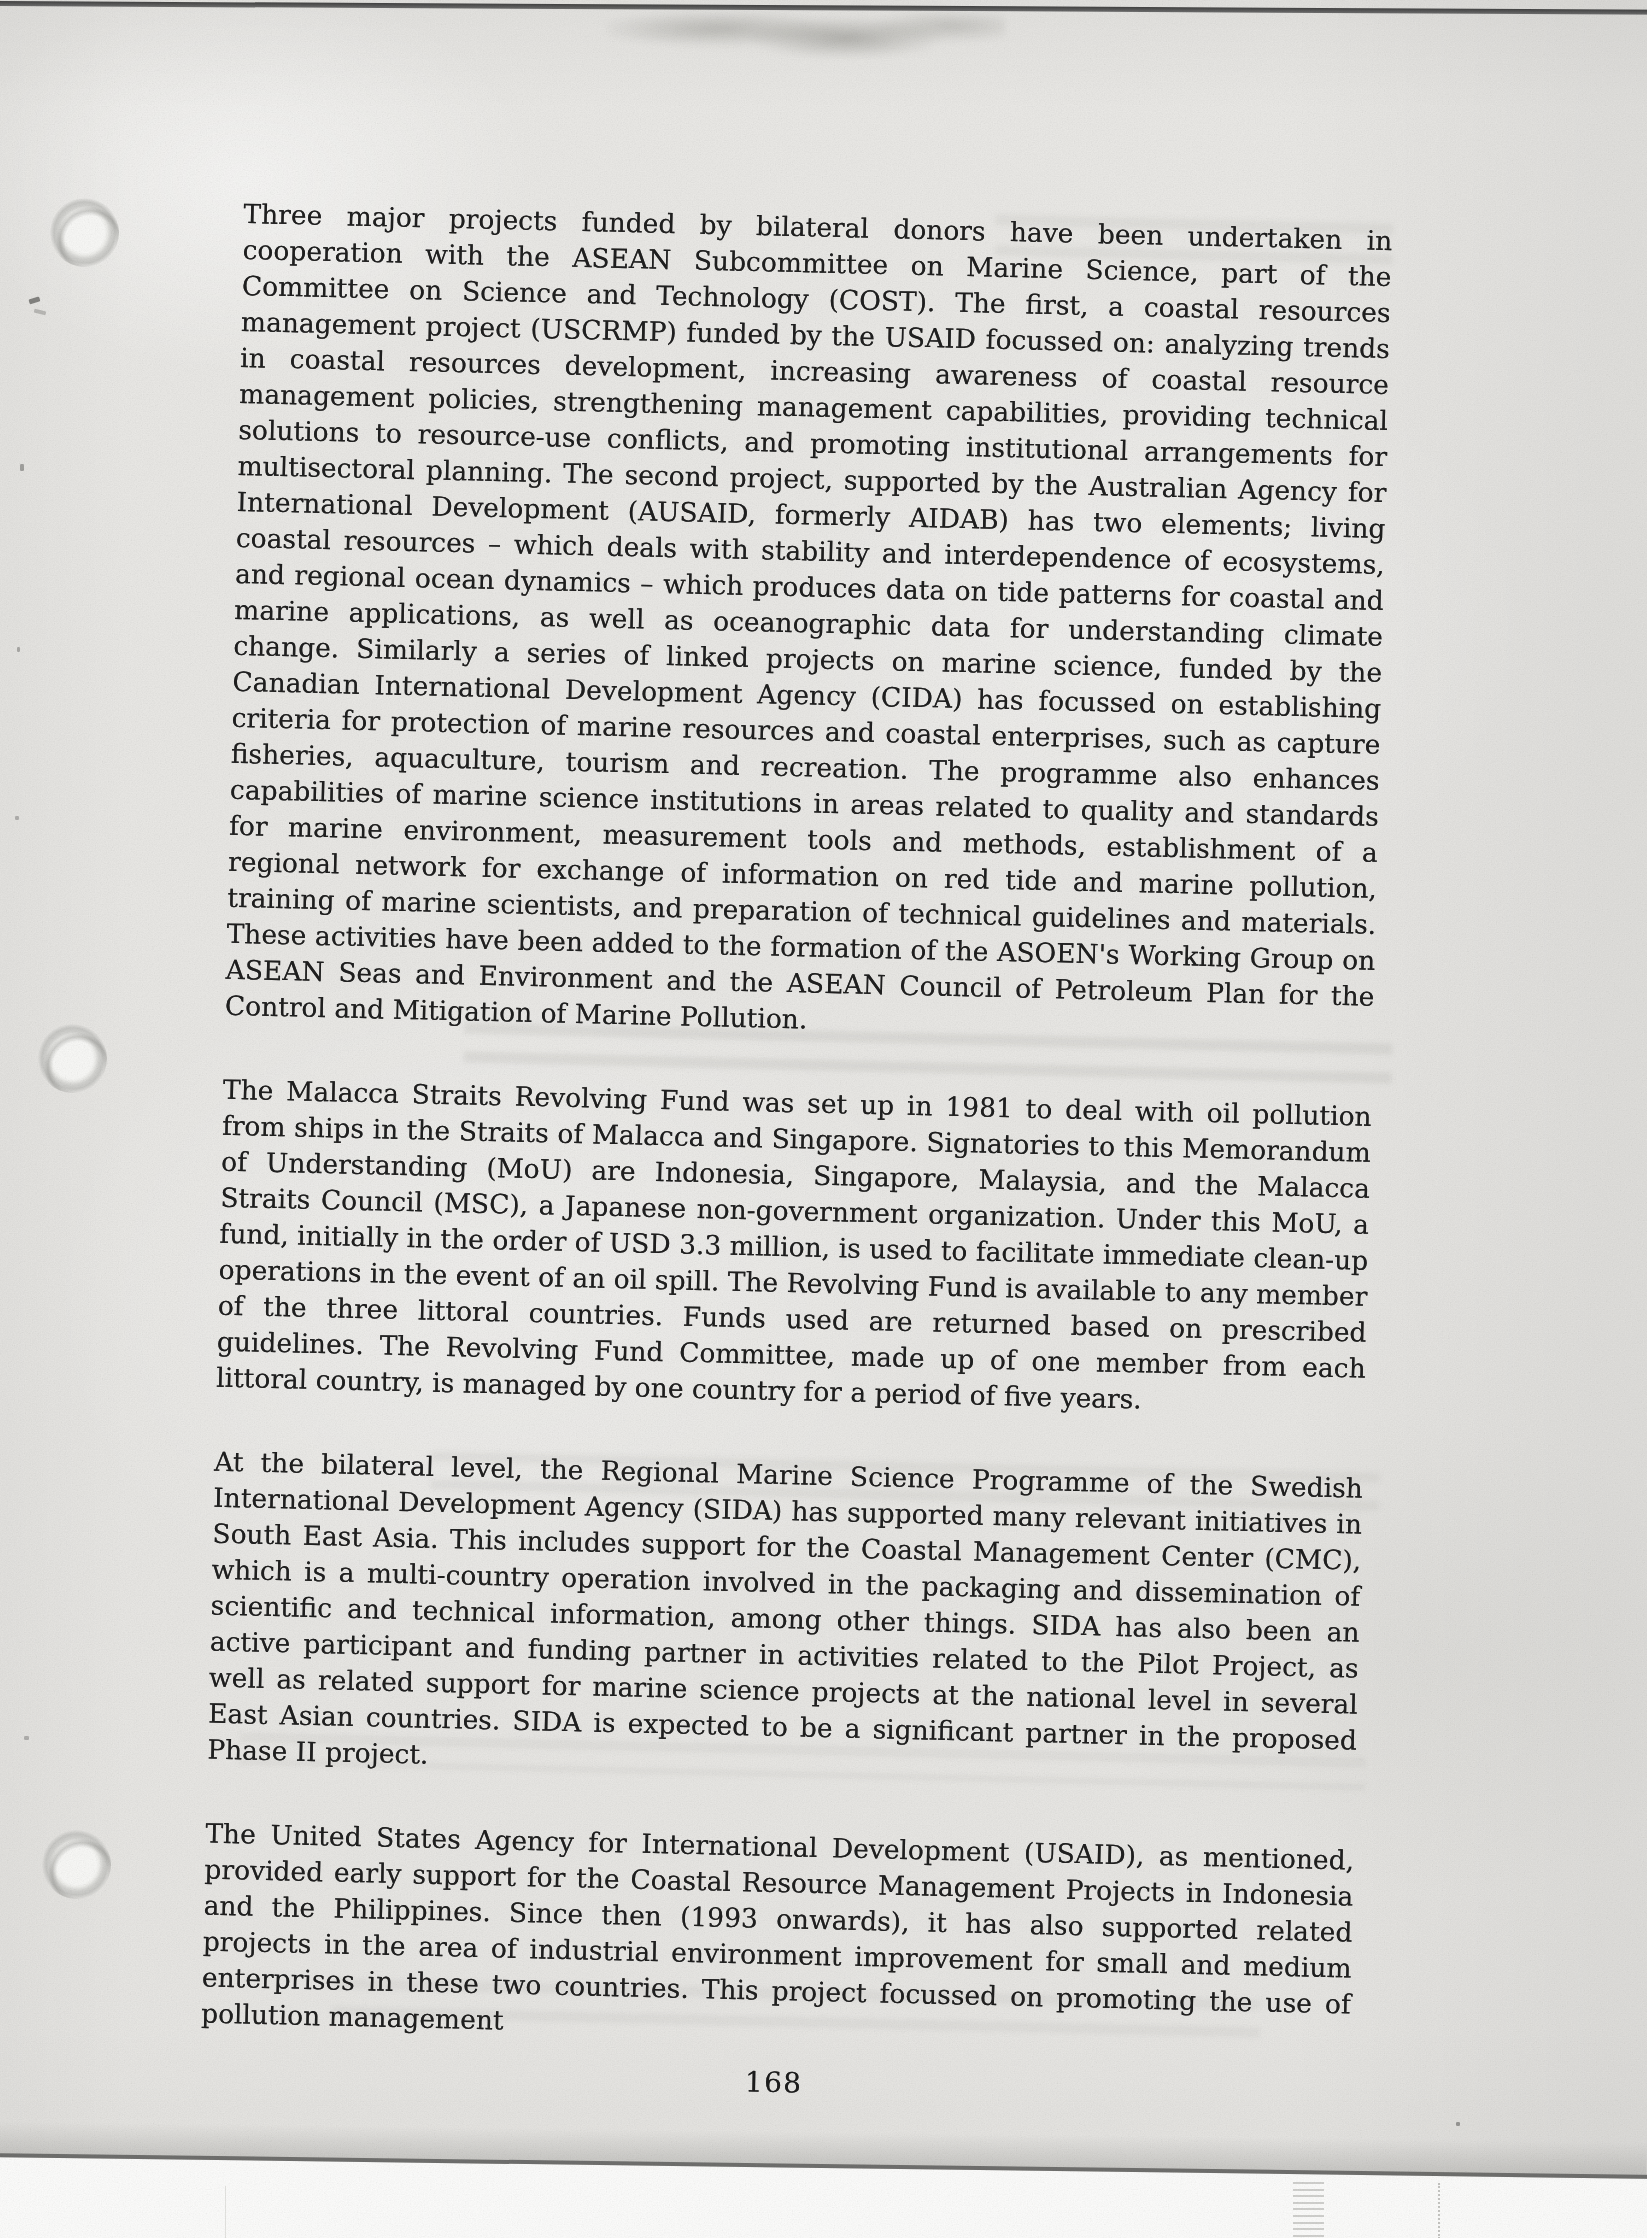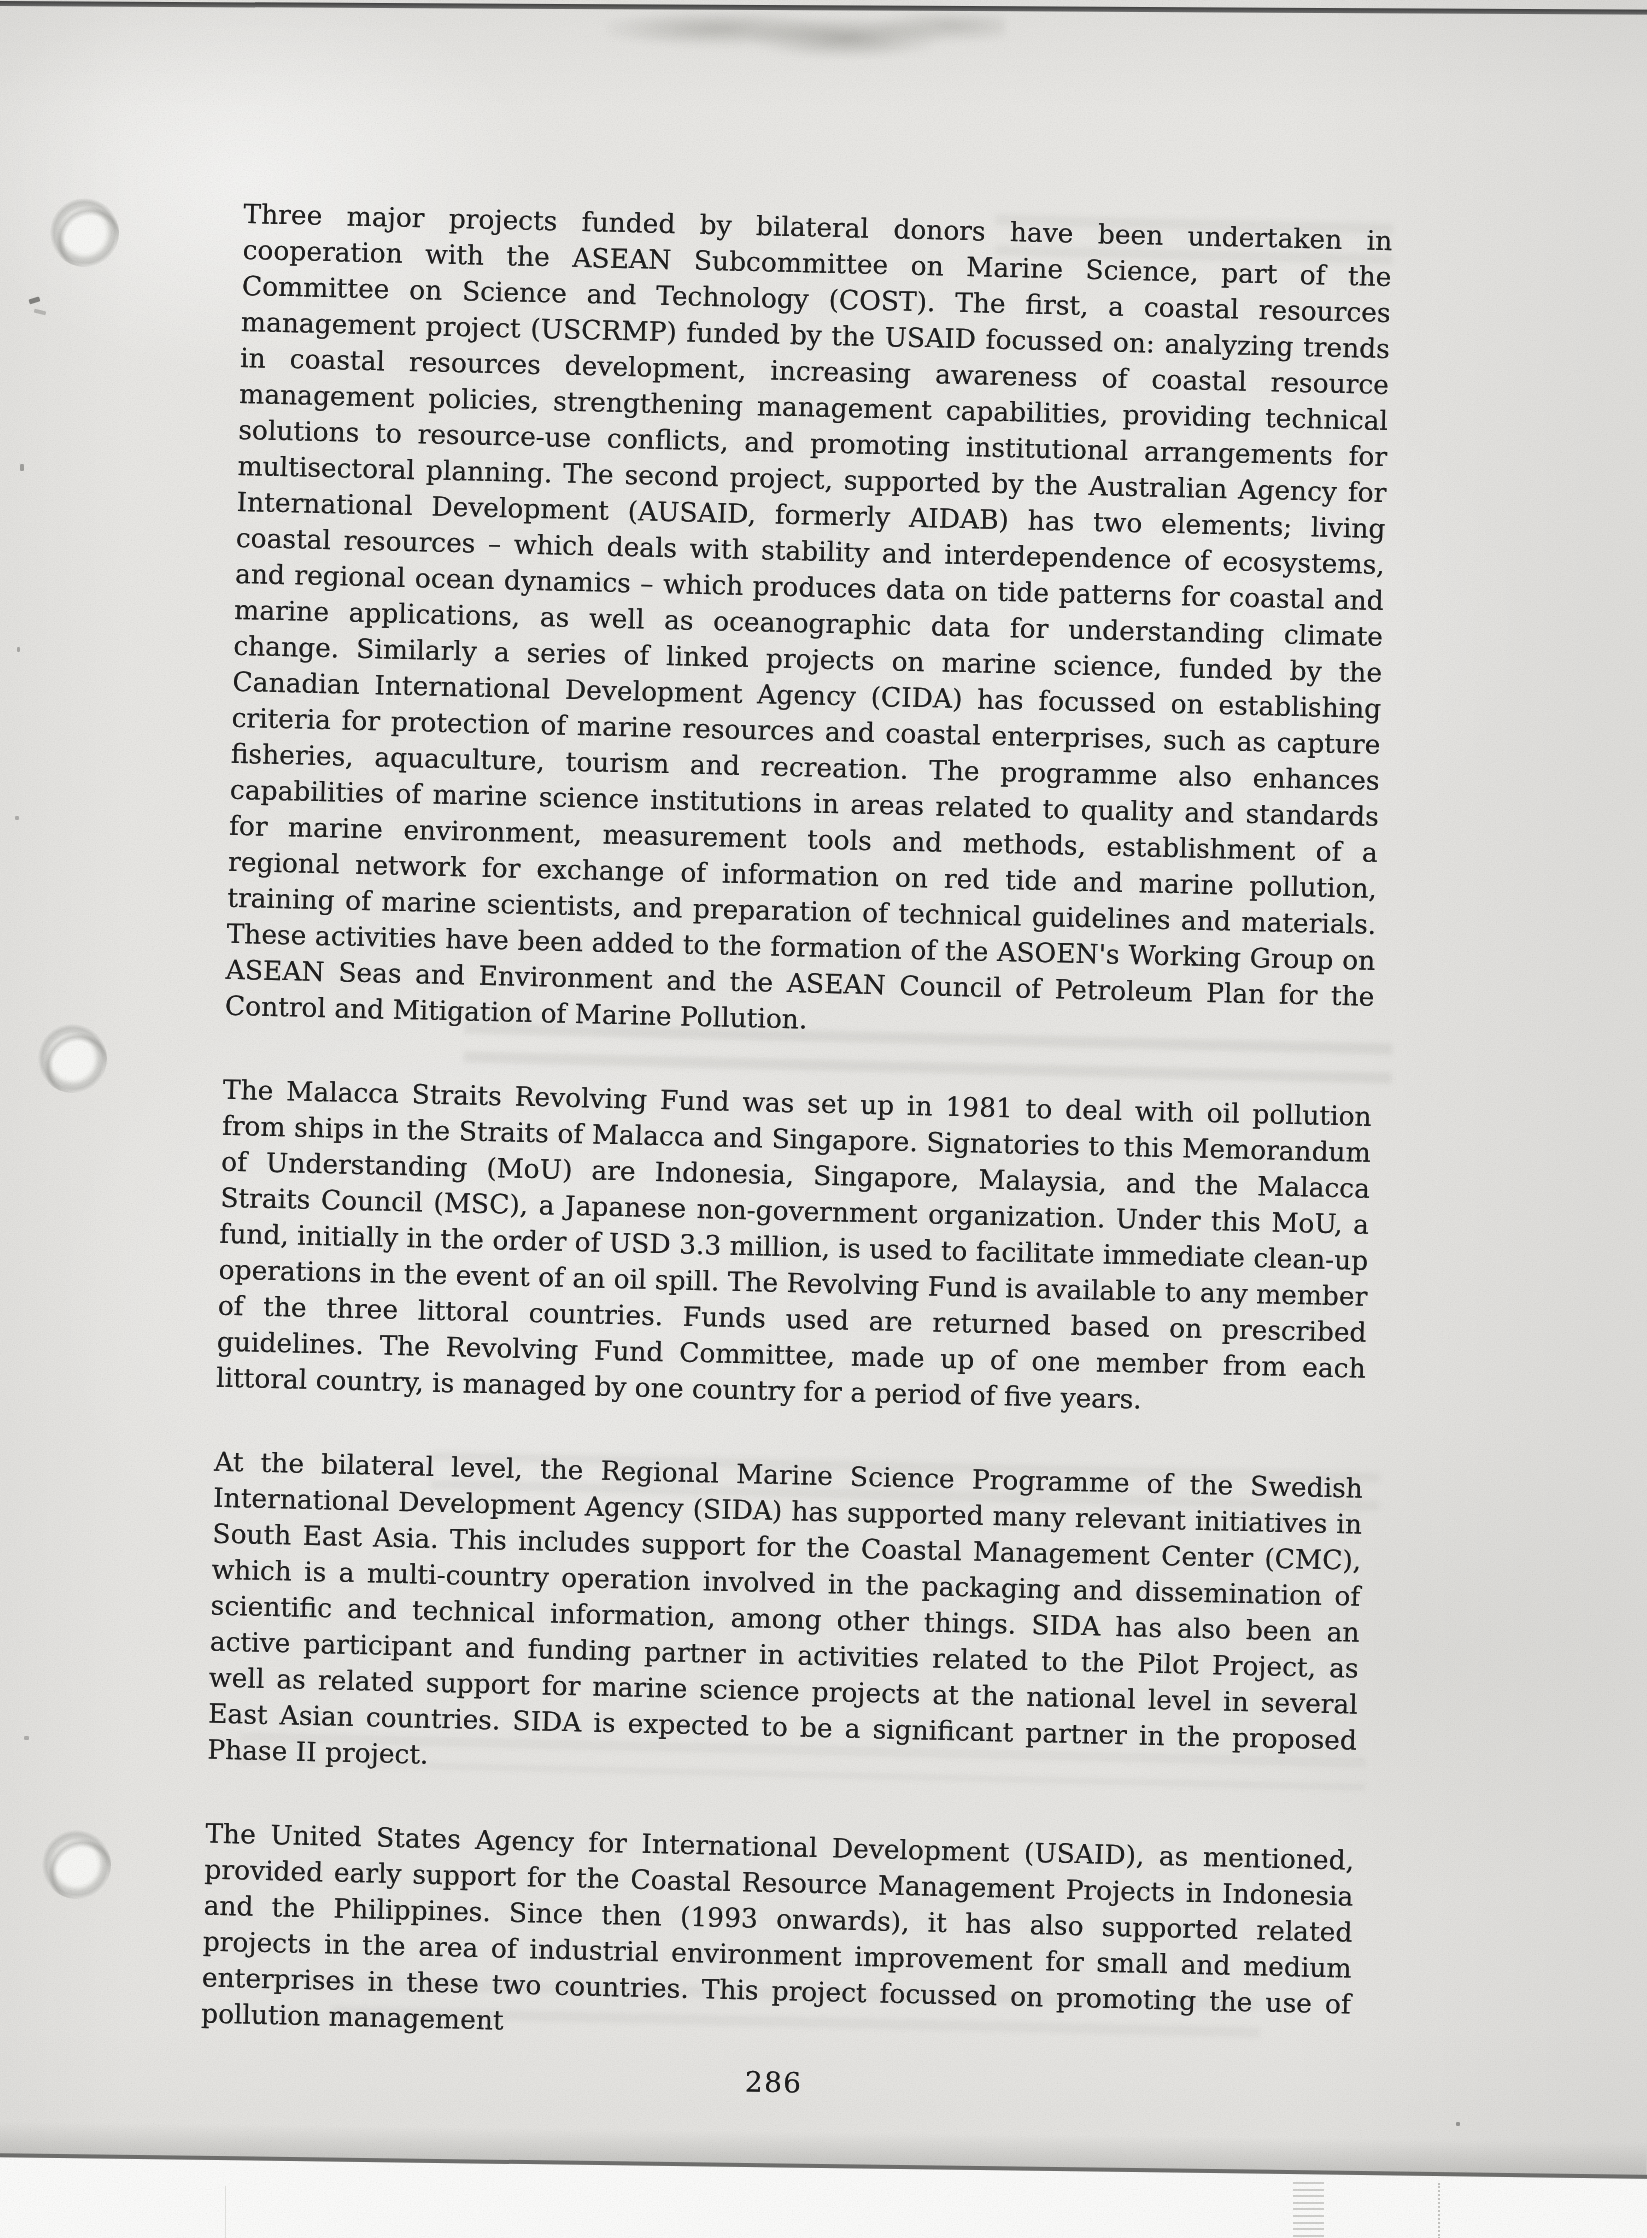--- a/index.html
+++ b/index.html
@@ -146,21 +146,21 @@
 
   <div class="smudge"></div>
 
   <div class="text-layer">
     <p>Three major projects funded by bilateral donors have been undertaken in cooperation with the ASEAN Subcommittee on Marine Science, part of the Committee on Science and Technology (COST). The first, a coastal resources management project (USCRMP) funded by the USAID focussed on: analyzing trends in coastal resources development, increasing awareness of coastal resource management policies, strengthening management capabilities, providing technical solutions to resource-use conflicts, and promoting institutional arrangements for multisectoral planning. The second project, supported by the Australian Agency for International Development (AUSAID, formerly AIDAB) has two elements; living coastal resources – which deals with stability and interdependence of ecosystems, and regional ocean dynamics – which produces data on tide patterns for coastal and marine applications, as well as oceanographic data for understanding climate change. Similarly a series of linked projects on marine science, funded by the Canadian International Development Agency (CIDA) has focussed on establishing criteria for protection of marine resources and coastal enterprises, such as capture fisheries, aquaculture, tourism and recreation. The programme also enhances capabilities of marine science institutions in areas related to quality and standards for marine environment, measurement tools and methods, establishment of a regional network for exchange of information on red tide and marine pollution, training of marine scientists, and preparation of technical guidelines and materials. These activities have been added to the formation of the ASOEN's Working Group on ASEAN Seas and Environment and the ASEAN Council of Petroleum Plan for the Control and Mitigation of Marine Pollution.</p>
     <p>The Malacca Straits Revolving Fund was set up in 1981 to deal with oil pollution from ships in the Straits of Malacca and Singapore. Signatories to this Memorandum of Understanding (MoU) are Indonesia, Singapore, Malaysia, and the Malacca Straits Council (MSC), a Japanese non-government organization. Under this MoU, a fund, initially in the order of USD 3.3 million, is used to facilitate immediate clean-up operations in the event of an oil spill. The Revolving Fund is available to any member of the three littoral countries. Funds used are returned based on prescribed guidelines. The Revolving Fund Committee, made up of one member from each littoral country, is managed by one country for a period of five years.</p>
     <p>At the bilateral level, the Regional Marine Science Programme of the Swedish International Development Agency (SIDA) has supported many relevant initiatives in South East Asia. This includes support for the Coastal Management Center (CMC), which is a multi-country operation involved in the packaging and dissemination of scientific and technical information, among other things. SIDA has also been an active participant and funding partner in activities related to the Pilot Project, as well as related support for marine science projects at the national level in several East Asian countries. SIDA is expected to be a significant partner in the proposed Phase II project.</p>
     <p>The United States Agency for International Development (USAID), as mentioned, provided early support for the Coastal Resource Management Projects in Indonesia and the Philippines. Since then (1993 onwards), it has also supported related projects in the area of industrial environment improvement for small and medium enterprises in these two countries. This project focussed on promoting the use of pollution management</p>
   </div>
 
-  <div class="page-number">286</div>
+  <div class="page-number">168</div>
 
   <div class="bottom-shadow"></div>
   <div class="bottom-white"></div>
   <div class="bottom-line"></div>
   <div class="stripes"></div>
   <div class="dots-v"></div>
   <div class="line-v"></div>
 
   <div class="top-edge"></div>
 

